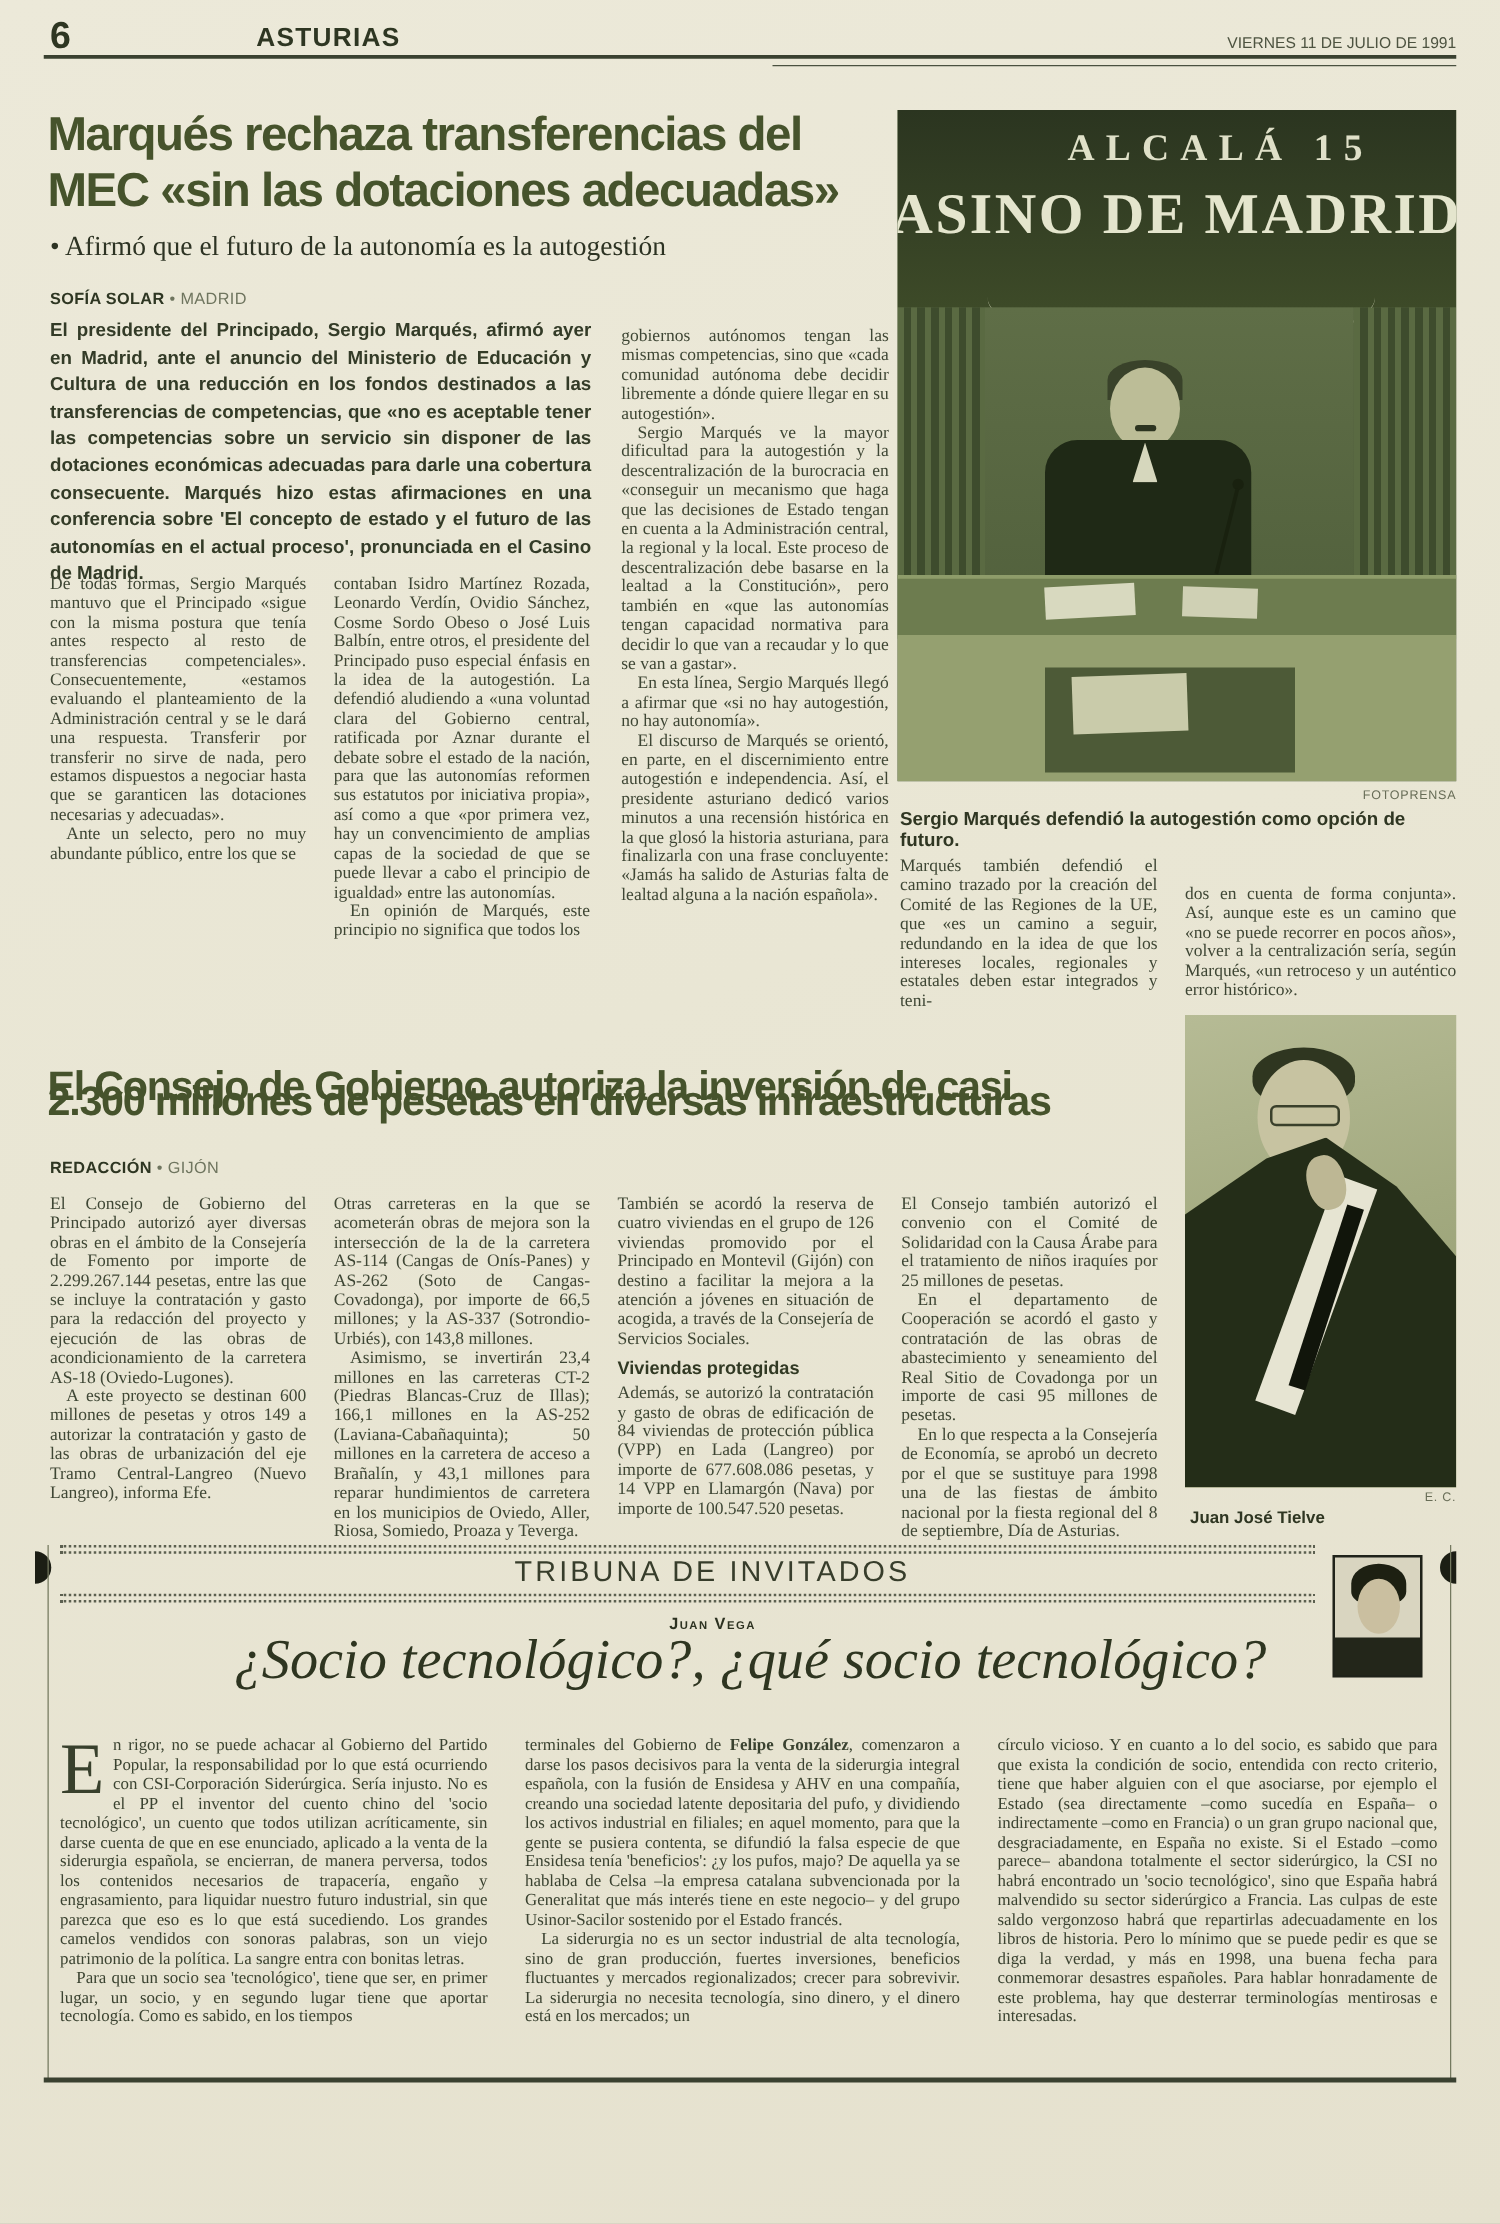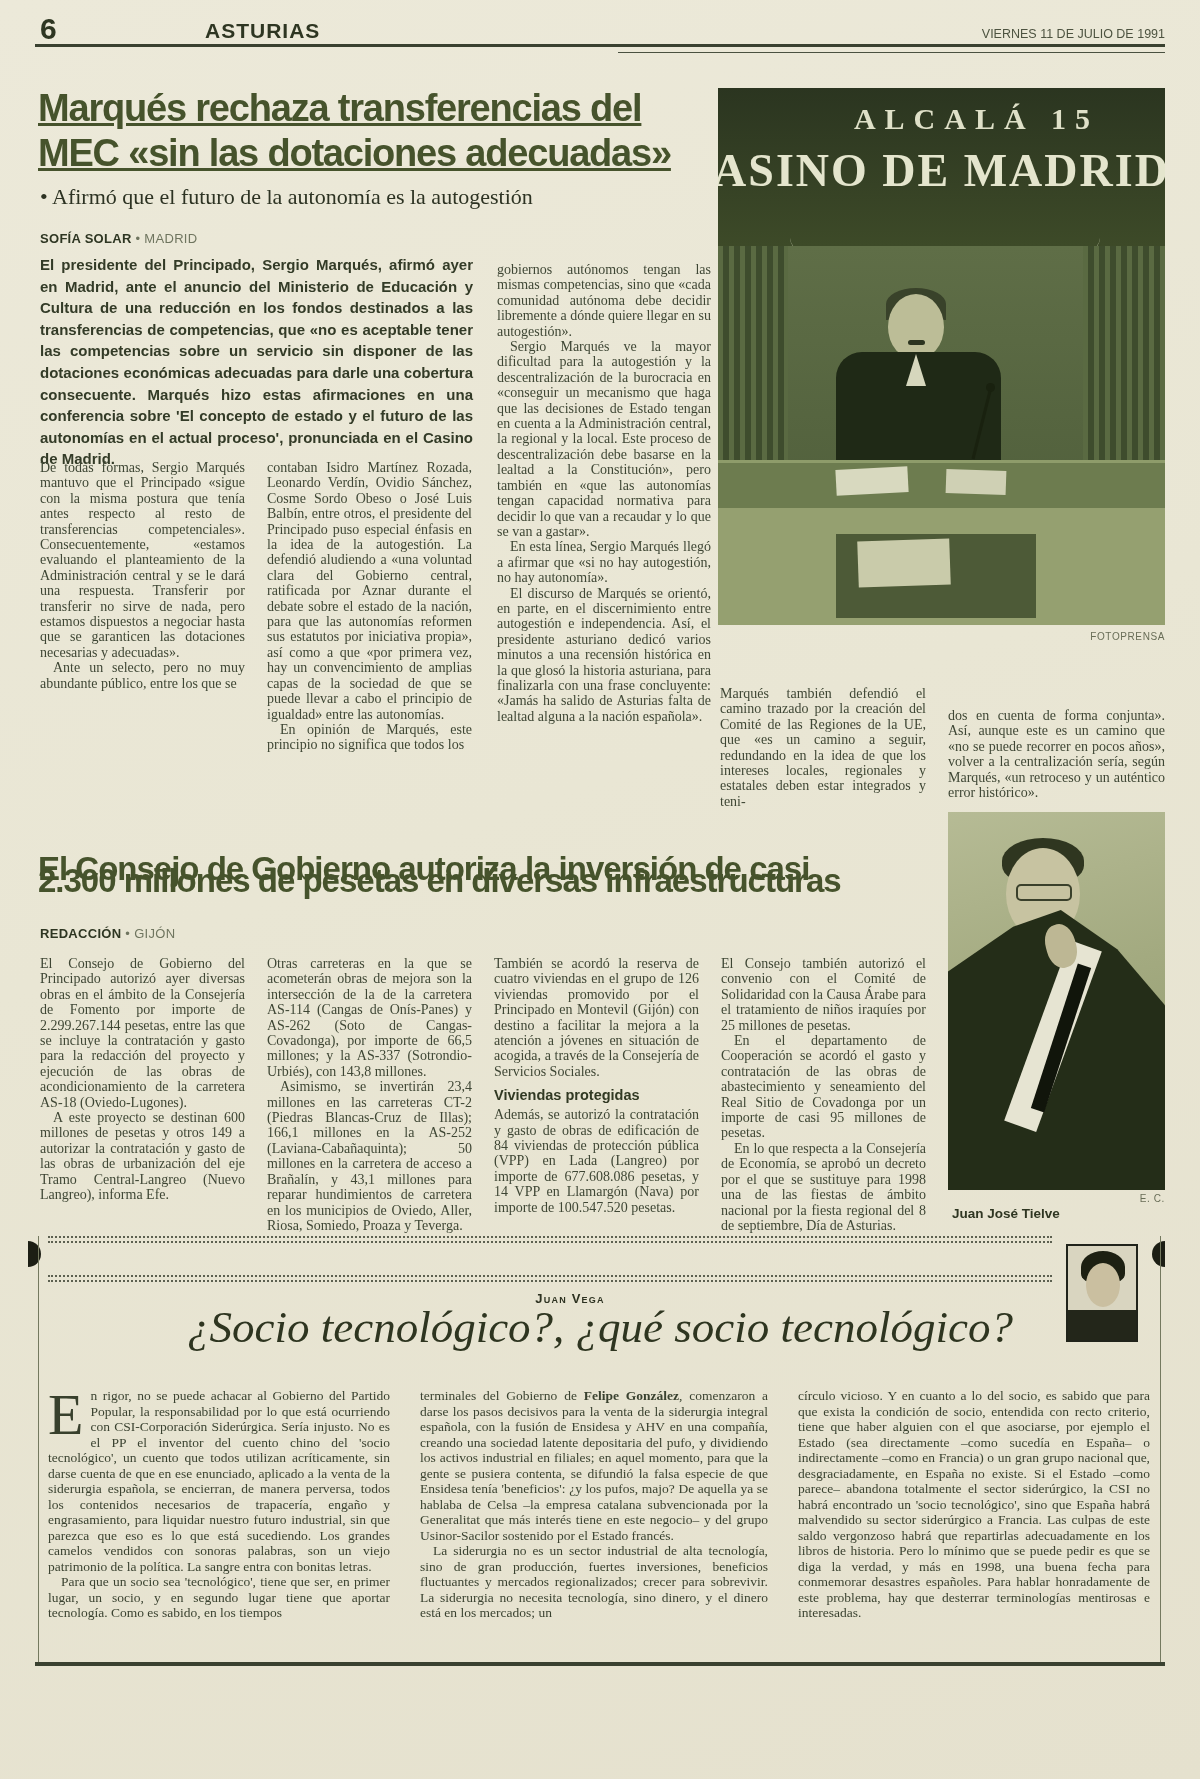--- a/index.html
+++ b/index.html
@@ -7,21 +7,21 @@
         background:linear-gradient(160deg,#ece9d9 0%,#e9e6d4 45%,#e5e1ce 100%);
         font-family:"Liberation Serif",serif;}
   .abs{position:absolute;}
   
   .hdr-num{font:700 30px "Liberation Sans",sans-serif;color:#2e3622;}
   .hdr-sec{font:700 21px "Liberation Sans",sans-serif;letter-spacing:1px;color:#2e3622;}
   .hdr-date{font:12.5px "Liberation Sans",sans-serif;color:#4d5340;text-align:right;}
   .rule-a{height:3px;background:#3a4130;}
   .rule-b{height:1px;background:#4a5140;}
   
-  .h-a1{font:700 38px/45px "Liberation Sans",sans-serif;letter-spacing:-1.2px;color:#46532c;white-space:nowrap;text-decoration:underline;}
+  .h-a1{font:700 38px/45px "Liberation Sans",sans-serif;letter-spacing:-1.2px;color:#46532c;white-space:nowrap;}
   .h-a2{font:700 33px/43px "Liberation Sans",sans-serif;letter-spacing:-1px;color:#46532c;white-space:nowrap;}
   .subhead{font:400 22px "Liberation Serif",serif;color:#2d3323;}
   .byline{font:700 13px "Liberation Sans",sans-serif;color:#2e3622;letter-spacing:.3px;}
   .byline .pl{font-weight:400;color:#6f755f;}
   .lead{font:700 15px/21.6px "Liberation Sans",sans-serif;color:#333b27;text-align:justify;}
   .col{font:14px/15.4px "Liberation Serif",serif;color:#3e4634;text-align:justify;}
   .col p{margin:0;}
   .col p + p{text-indent:13px;}
   .col .sub{font:700 14.5px/18px "Liberation Sans",sans-serif;color:#313923;text-indent:0;margin:7px 0 3px;text-align:left;}
   .credit{font:10px "Liberation Sans",sans-serif;color:#686d57;letter-spacing:.6px;text-align:right;}
@@ -133,20 +133,21 @@
     <div class="p1mictip"></div>
     <div class="p1mic"></div>
     <div class="p1table"></div>
     <div class="p1paper1"></div>
     <div class="p1paper2"></div>
     <div class="p1front"></div>
     <div class="p1frontin"></div>
     <div class="p1sheet"></div>
   </div>
   <div class="abs credit" style="left:965px;top:631px;width:200px;">FOTOPRENSA</div>
+  <div class="abs caption" style="left:720px;top:647px;width:446px;">Sergio Marqués defendió la autogestión como opción de futuro.</div>
 
   <div class="abs col" style="left:720px;top:686px;width:206px;height:120px;">
     <p>Marqués también defendió el camino trazado por la creación del Comité de las Regiones de la UE, que «es un camino a seguir, redundando en la idea de que los intereses locales, regionales y estatales deben estar integrados y teni-</p>
   </div>
   <div class="abs col" style="left:948px;top:708px;width:217px;height:120px;">
     <p>dos en cuenta de forma conjunta». Así, aunque este es un camino que «no se puede recorrer en pocos años», volver a la centralización sería, según Marqués, «un retroceso y un auténtico error histórico».</p>
   </div>
 
   <div class="abs h-a2" style="left:38px;top:816px;margin-top:31px;">El Consejo de Gobierno autoriza la inversión de casi</div>
   <div class="abs h-a2" style="left:38px;top:859px;">2.300 millones de pesetas en diversas infraestructuras</div>
@@ -183,20 +184,21 @@
     <div class="p2suit"></div>
     <div class="p2shirt"></div>
     <div class="p2tie"></div>
     <div class="p2hand"></div>
   </div>
   <div class="abs credit" style="left:1035px;top:1193px;width:130px;">E. C.</div>
   <div class="abs cap2" style="left:952px;top:1206px;width:213px;">Juan José Tielve</div>
 
   <div class="abs dotline" style="left:48px;top:1236px;width:1004px;"></div>
   <div class="abs dotline" style="left:48px;top:1241px;width:1004px;"></div>
+  <div class="abs kicker" style="left:40px;top:1244px;width:1060px;">TRIBUNA DE INVITADOS</div>
   <div class="abs dotline" style="left:48px;top:1275px;width:1004px;"></div>
   <div class="abs dotline" style="left:48px;top:1280px;width:1004px;"></div>
   <div class="abs hmoon hmoon-l" style="left:28px;top:1241px;"></div>
   <div class="abs hmoon hmoon-r" style="left:1152px;top:1241px;"></div>
   <div class="abs vrule" style="left:38px;top:1236px;height:428px;"></div>
   <div class="abs vrule" style="left:1160px;top:1236px;height:428px;"></div>
 
   <div class="abs tauthor" style="left:40px;top:1291px;width:1060px;">Juan Vega</div>
   <div class="abs eheadline" style="left:40px;top:1301px;width:1120px;">¿Socio tecnológico?, ¿qué socio tecnológico?</div>
 

